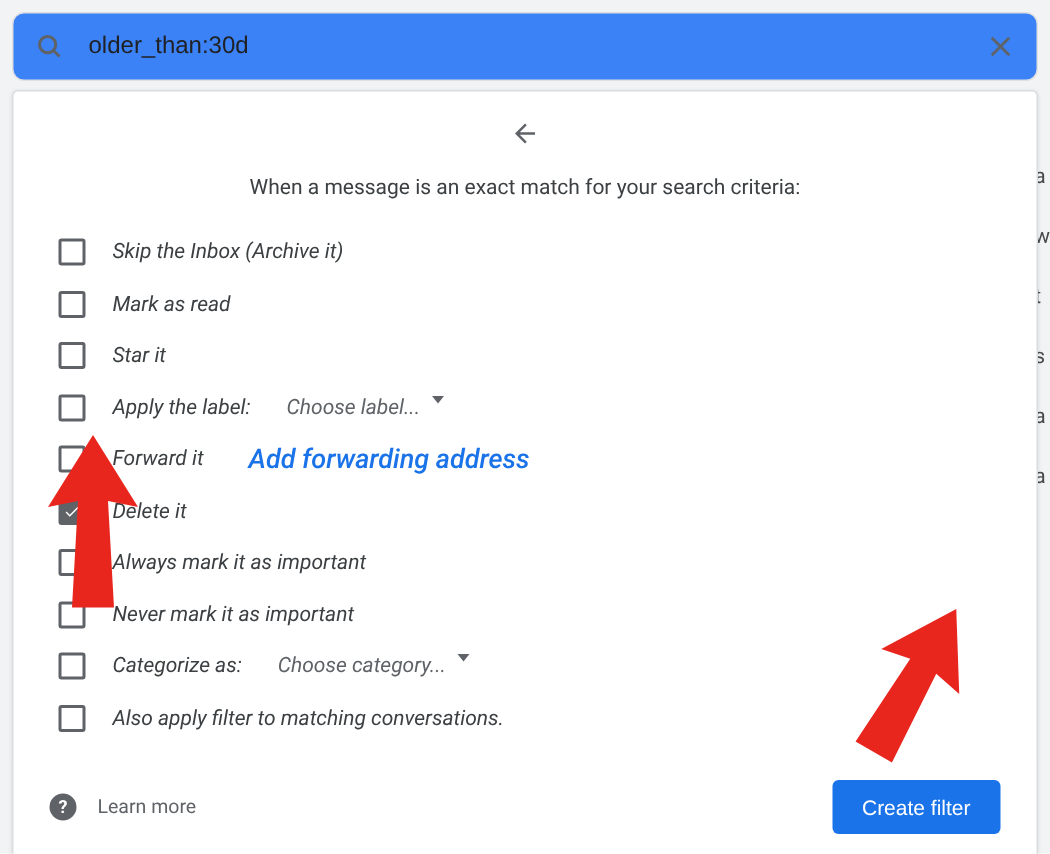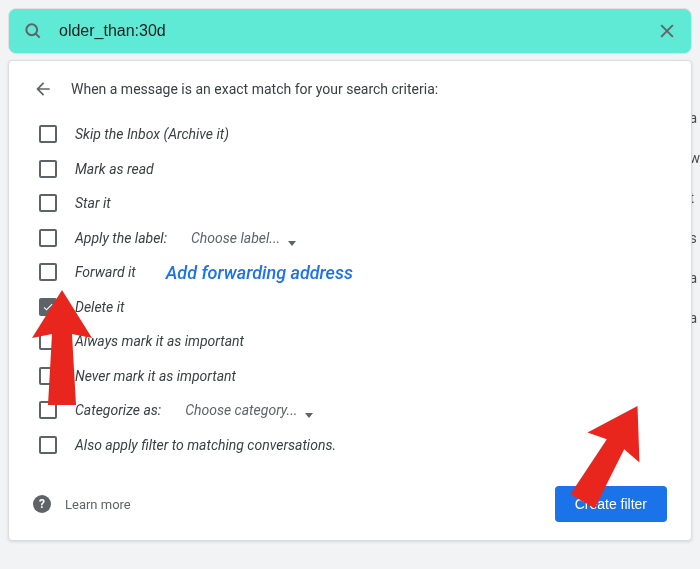--- a/index.html
+++ b/index.html
@@ -12,21 +12,21 @@
     position: relative;
     font-size: 14px;
     color: #3c4043;
   }
   .page {
     padding: 8px;
   }
   .search-bar {
     display: flex;
     align-items: center;
-    background: #5eead4;
+    background: #3b82f6;
     border-radius: 8px;
     height: 46px;
     padding: 0 14px;
     gap: 16px;
     border: 1px solid #e0e0e0;
   }
   .search-bar .icon {
     color: #5f6368;
     display: flex;
     align-items: center;
@@ -45,20 +45,21 @@
     border-radius: 4px;
     margin-top: 6px;
     padding: 18px 24px 18px 24px;
     box-shadow: 0 1px 3px rgba(60,64,67,0.15);
   }
   .panel-header {
     display: flex;
     align-items: center;
     gap: 18px;
     margin-bottom: 18px;
+    flex-direction: column;
   }
   .panel-header .back {
     color: #5f6368;
     display: flex;
     align-items: center;
     cursor: pointer;
   }
   .panel-header .title {
     font-size: 14px;
     color: #3c4043;
@@ -96,21 +97,21 @@
   .chk svg { display: none; }
   .opt .label {
     color: #3c4043;
     font-size: 14px;
   }
   .opt .sub {
     color: #5f6368;
     font-size: 14px;
     margin-left: 6px;
     display: inline-flex;
-    align-items: flex-end;
+    align-items: flex-start;
     gap: 8px;
   }
   .opt .link {
     color: #1a73e8;
     font-size: 18px;
     margin-left: 12px;
     font-weight: 500;
     cursor: pointer;
   }
   .caret {

